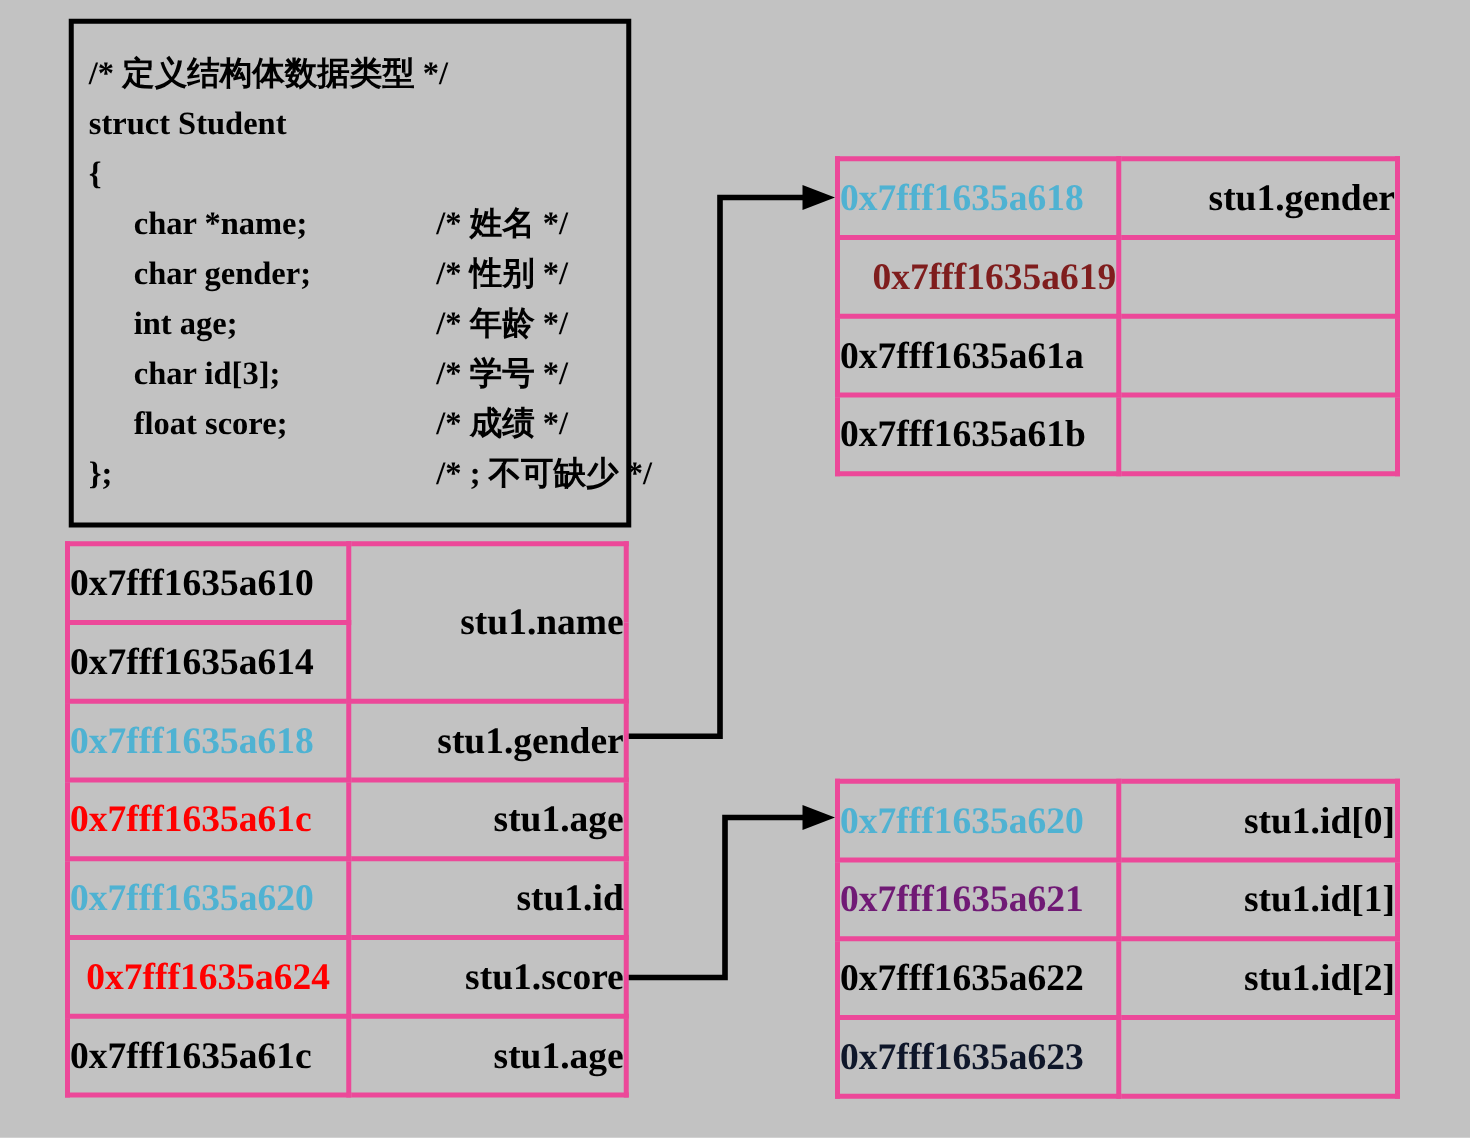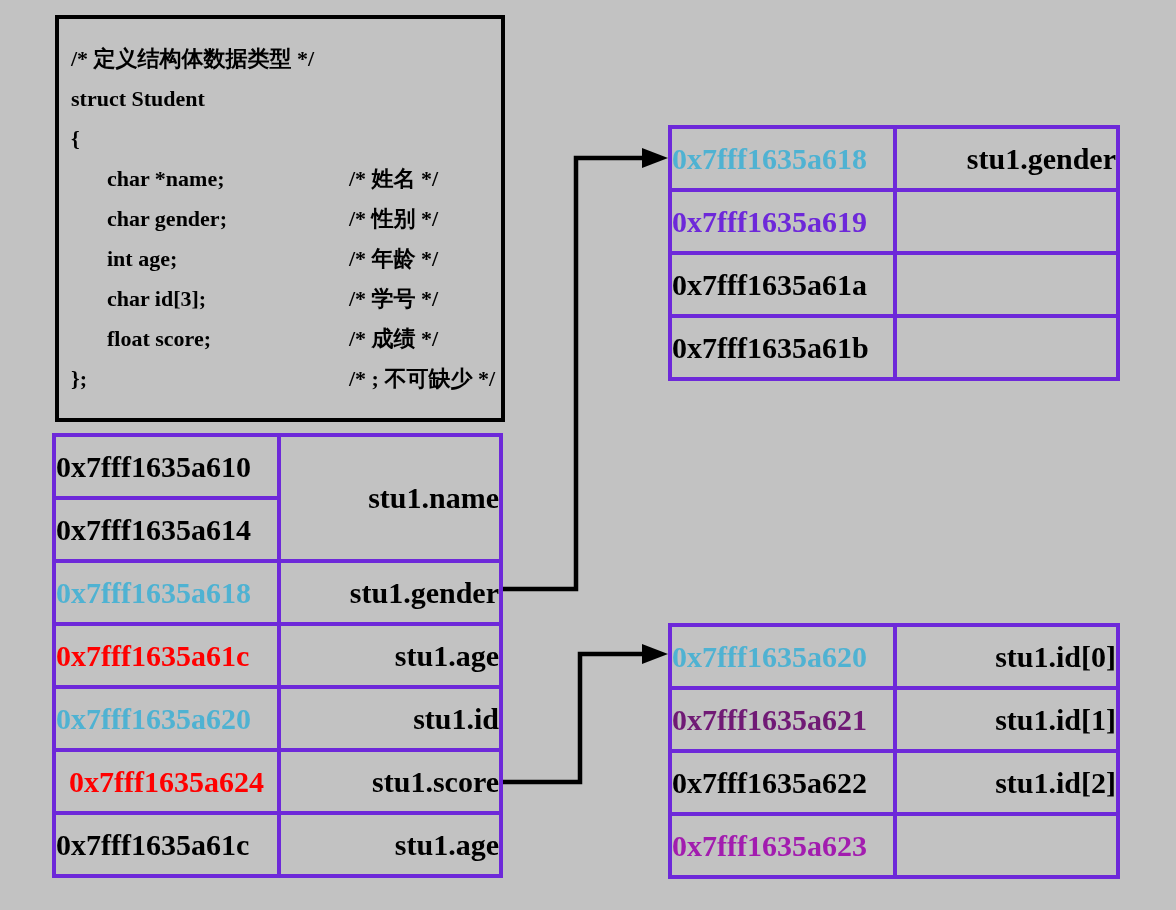--- a/index.html
+++ b/index.html
@@ -21,36 +21,36 @@
     position: absolute;
     left: 55px; top: 15px;
     width: 450px; height: 407px;
     border: 4px solid #000;
     box-sizing: border-box;
     padding: 20px 10px 0 12px;
   }
   .code-line {
     display: flex;
     line-height: 40px;
-    font-size: 22px;
+    font-size: 26px;
     white-space: pre;
   }
   .code-line .code { flex: 0 0 237px; }
   .code-line.indent .code { padding-left: 36px; box-sizing: border-box; }
   .code-line .comment { flex: 1; margin-left: 41px; }
 
   
   table.memtable {
     position: absolute;
     border-collapse: collapse;
     table-layout: fixed;
     background: transparent;
   }
   table.memtable td {
-    border: 4px solid #6d28d9;
+    border: 4px solid #ec4899;
     font-size: 30px;
     vertical-align: middle;
     padding: 0;
     overflow: hidden;
   }
   table.memtable tr { height: 63px; }
   td.addr { text-align: left; padding-left: 15px; }
   td.label { text-align: right; }
 
   #struct-table { left: 52px; top: 433px; width: 451px; }
@@ -160,21 +160,21 @@
     <colgroup>
         <col class="c1">
         <col>
       </colgroup>
     <tbody>
         <tr>
       <td class="addr" style="color: rgb(79, 178, 210);">0x7fff1635a618</td>
       <td class="label">stu1.gender</td>
     </tr>
     <tr>
-      <td class="addr" style="color: #6d28d9;">0x7fff1635a619</td>
+      <td class="addr" style="color: #7f1d1d; text-align: right;">0x7fff1635a619</td>
       <td class="label"></td>
     </tr>
     <tr>
       <td class="addr" style="color: rgb(0, 0, 0);">0x7fff1635a61a</td>
       <td class="label"></td>
     </tr>
     <tr>
       <td class="addr" style="color: rgb(0, 0, 0);">0x7fff1635a61b</td>
       <td class="label"></td>
     </tr>
@@ -193,21 +193,21 @@
     </tr>
     <tr>
       <td class="addr" style="color: #701a75;">0x7fff1635a621</td>
       <td class="label">stu1.id[1]</td>
     </tr>
     <tr>
       <td class="addr" style="color: rgb(0, 0, 0);">0x7fff1635a622</td>
       <td class="label">stu1.id[2]</td>
     </tr>
     <tr>
-      <td class="addr" style="color: #a21caf;">0x7fff1635a623</td>
+      <td class="addr" style="color: #0f172a;">0x7fff1635a623</td>
       <td class="label"></td>
     </tr>
   </tbody>
     </table>
 
   <svg class="arrows" width="1176" height="910" viewBox="0 0 1176 910">
     <g>
       <polyline points="503,589 576,589 576,158 643,158"></polyline>
       <polygon points="642,148 668,158 642,168"></polygon>
     </g>

